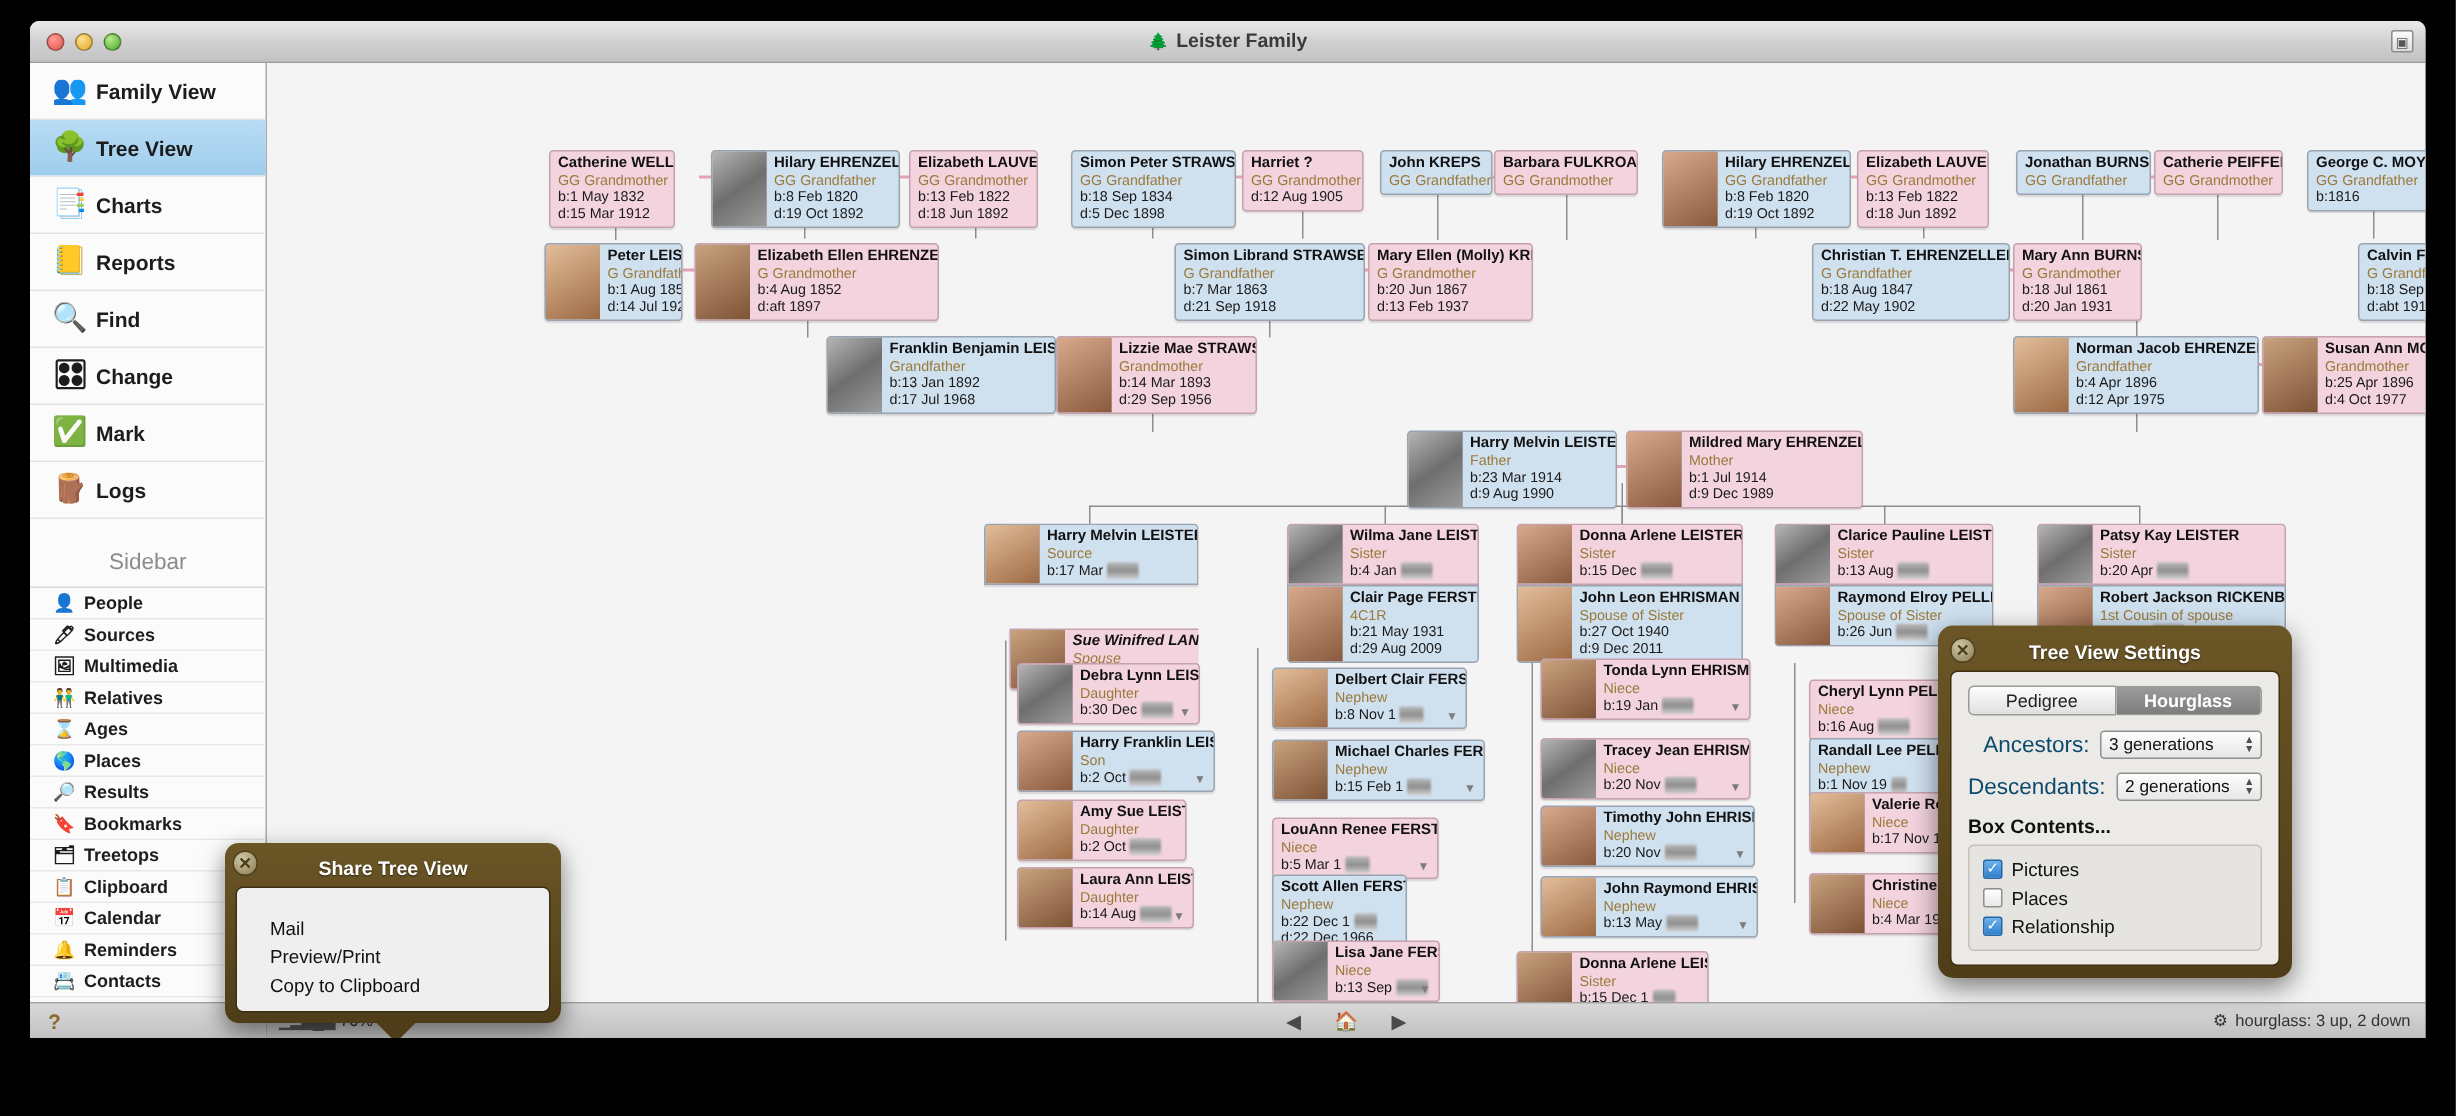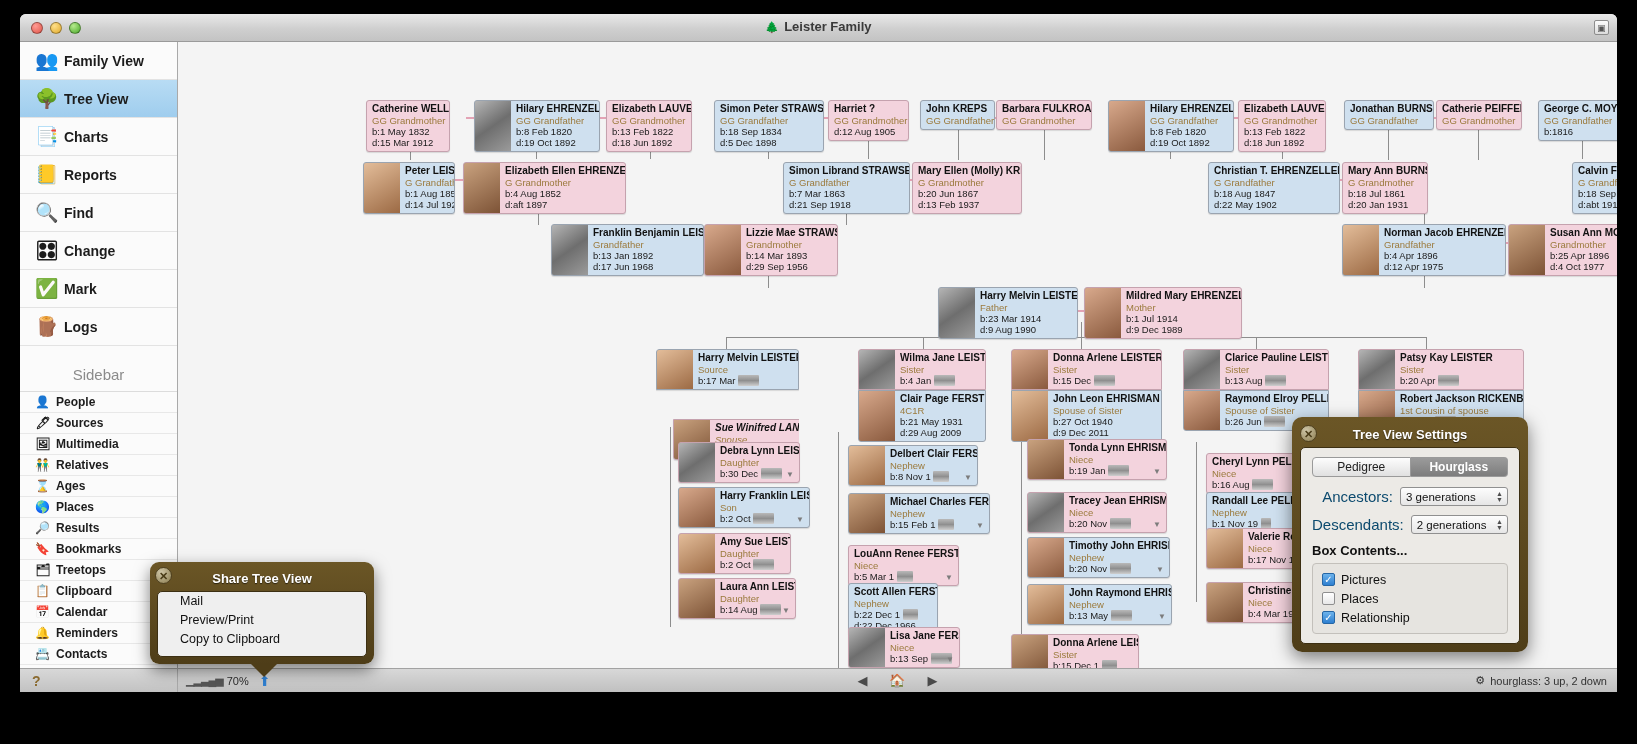--- a/index.html
+++ b/index.html
@@ -187,21 +187,21 @@
     background:linear-gradient(to bottom,#6b5626,#4e3d18);
     border-radius:9px; padding:7px;
     box-shadow:0 6px 16px rgba(0,0,0,.5);
   }
   .sharepop .tail {
     position:absolute; left:100px; bottom:-13px;
     width:0;height:0; border-left:14px solid transparent;
     border-right:14px solid transparent; border-top:14px solid #4e3d18;
   }
   .share-list {
-    background:#efefef; border-radius:5px; padding:0 0 7px 0; border:1px solid #3c2f12;
+    background:#efefef; border-radius:5px; padding:18px 0 7px 0; border:1px solid #3c2f12;
   }
   .share-item { font-size:12.5px; color:#111; padding:1px 0 1px 22px; line-height:17px; }
 </style>
 </head>
 <body>
 
 <div id="app">
   <div class="window">
 
     <div class="titlebar">
@@ -501,21 +501,21 @@
               <div class="pdate">b:18 Sep 1843</div>
               <div class="pdate">d:abt 1915</div>
             </div>
           </div>
           <div class="pbox m" style="left:373px; top:182px; width:153px;">
             <div class="thumb "></div>
             <div class="info">
               <div class="pname">Franklin Benjamin LEISTER</div>
               <div class="prel">Grandfather</div>
               <div class="pdate">b:13 Jan 1892</div>
-              <div class="pdate">d:17 Jun 1968</div>
+              <div class="pdate">d:17 Jul 1968</div>
             </div>
           </div>
           <div class="pbox f" style="left:526px; top:182px; width:134px;">
             <div class="thumb color1"></div>
             <div class="info">
               <div class="pname">Lizzie Mae STRAWSER</div>
               <div class="prel">Grandmother</div>
               <div class="pdate">b:14 Mar 1893</div>
               <div class="pdate">d:29 Sep 1956</div>
             </div>

